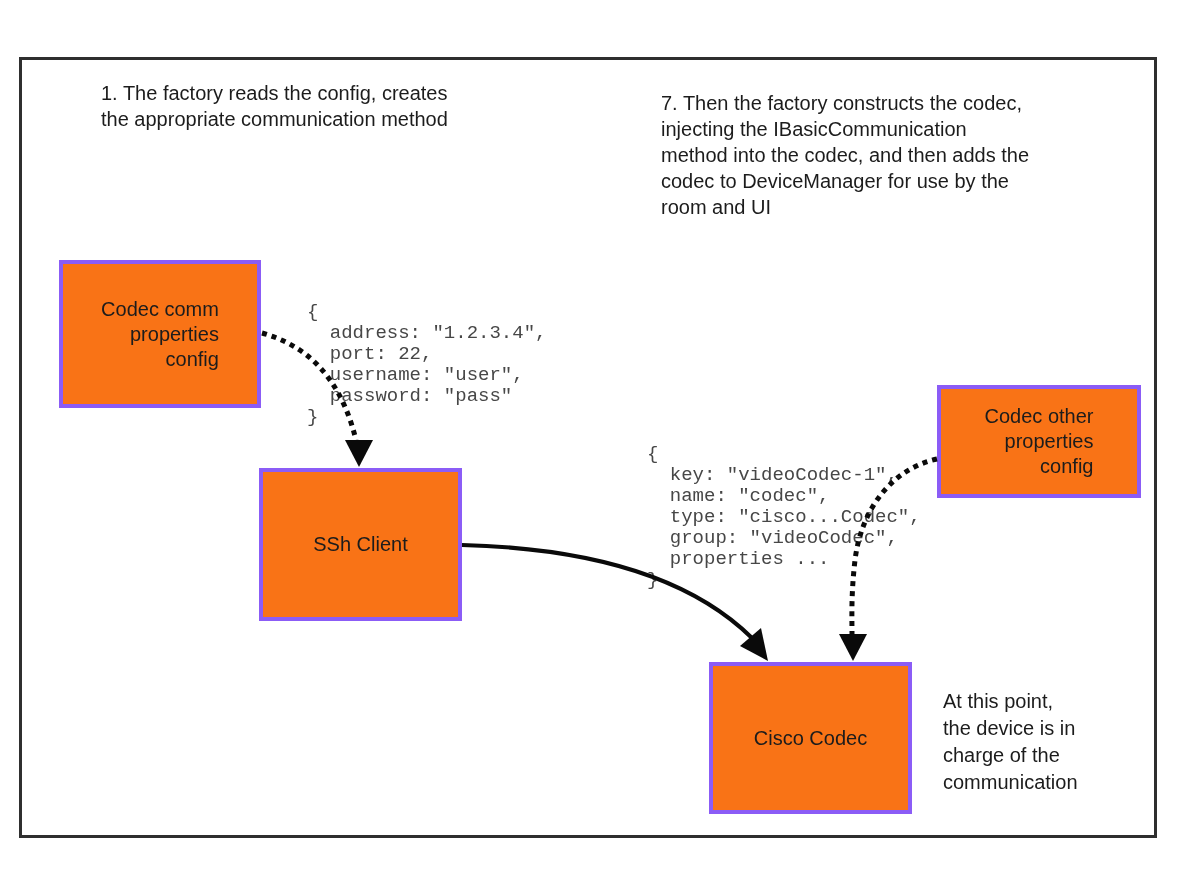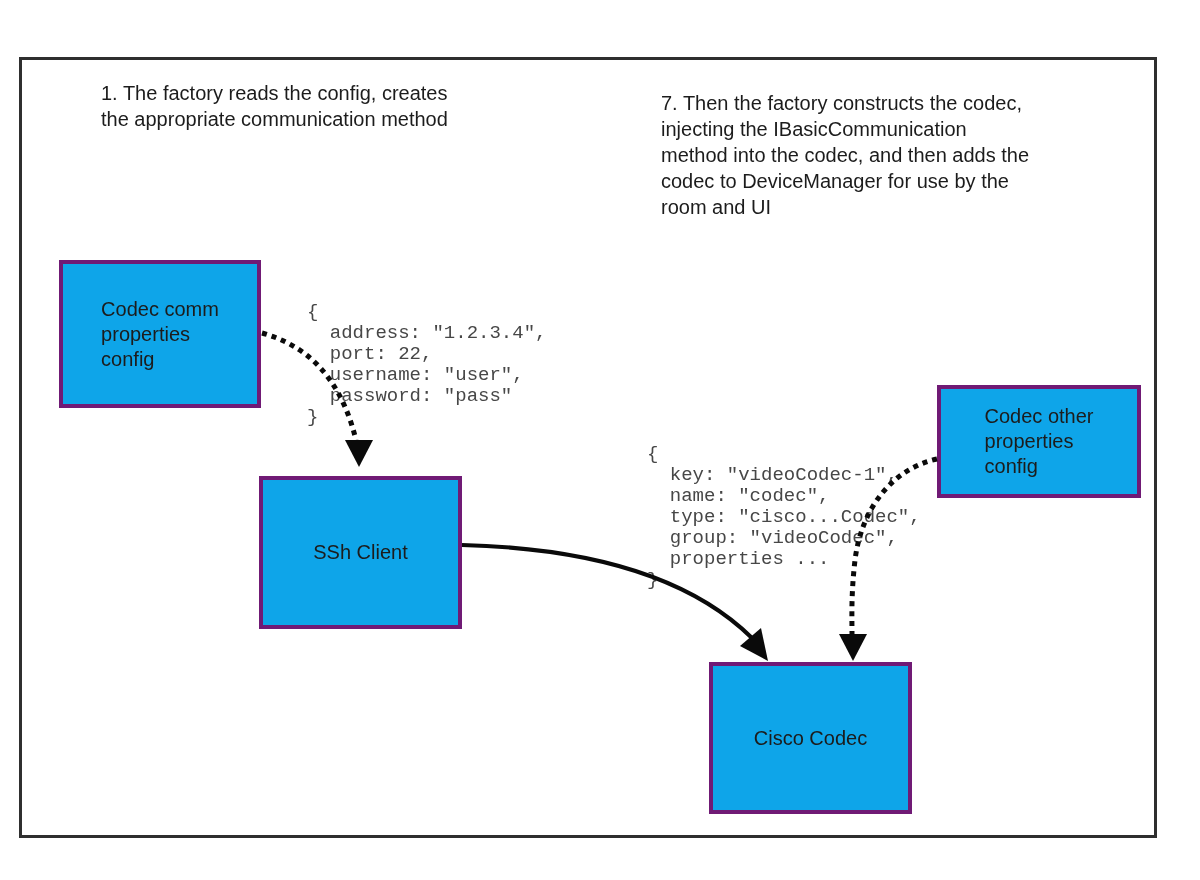--- a/index.html
+++ b/index.html
@@ -21,26 +21,26 @@
   .note {
     position: absolute;
     font-size: 20px;
     line-height: 26px;
     color: #1c1c1c;
     white-space: pre-line;
   }
   .node {
     position: absolute;
     box-sizing: border-box;
-    border: 4px solid #701a75;
-    background: #0ea5e9;
+    border: 4px solid #8b5cf6;
+    background: #f97316;
     display: flex;
     align-items: center;
     justify-content: center;
-    text-align: left;
+    text-align: right;
     font-size: 20px;
     line-height: 25px;
     color: #1c1c1c;
     white-space: pre-line;
   }
   .code {
     position: absolute;
     margin: 0;
     font-family: "Liberation Mono", monospace;
     font-size: 19px;
@@ -77,21 +77,21 @@
 config</span>
   </div>
 
   <pre class="code" style="left:307px; top:302px;">{
   address: "1.2.3.4",
   port: 22,
   username: "user",
   password: "pass"
 }</pre>
 
-  <div class="node" style="left:259px; top:468px; width:203px; height:153px;margin-top:8px;">
+  <div class="node" style="left:259px; top:468px; width:203px; height:153px;">
     <span>SSh Client</span>
   </div>
 
   <pre class="code" style="left:647px; top:444px;">{
   key: "videoCodec-1",
   name: "codec",
   type: "cisco...Codec",
   group: "videoCodec",
   properties ...
 }</pre>
@@ -99,20 +99,24 @@
   <div class="node" style="left:937px; top:385px; width:204px; height:113px;">
     <span>Codec other
 properties
 config</span>
   </div>
 
   <div class="node" style="left:709px; top:662px; width:203px; height:152px;">
     <span>Cisco Codec</span>
   </div>
 
+  <div class="note" style="left:943px; top:688px; width:210px; line-height:27px;">At this point,
+the device is in
+charge of the
+communication</div>
 
   <svg class="arrows" viewBox="0 0 1200 880">
 
     <path d="M 262 333 C 305 345, 340 375, 356 440" fill="none" stroke="#0a0a0a" stroke-width="5" stroke-dasharray="5 5"></path>
     <polygon points="345,440 373,440 359,467" fill="#0a0a0a"></polygon>
 
     <path d="M 462 545 C 580 548, 685 572, 752 638" fill="none" stroke="#0a0a0a" stroke-width="4"></path>
     <polygon points="768,661 740,646 761,628" fill="#0a0a0a"></polygon>
 
     <path d="M 937 459 C 895 468, 862 505, 855 560 C 851 595, 852 615, 852 636" fill="none" stroke="#0a0a0a" stroke-width="5" stroke-dasharray="5 5"></path>

